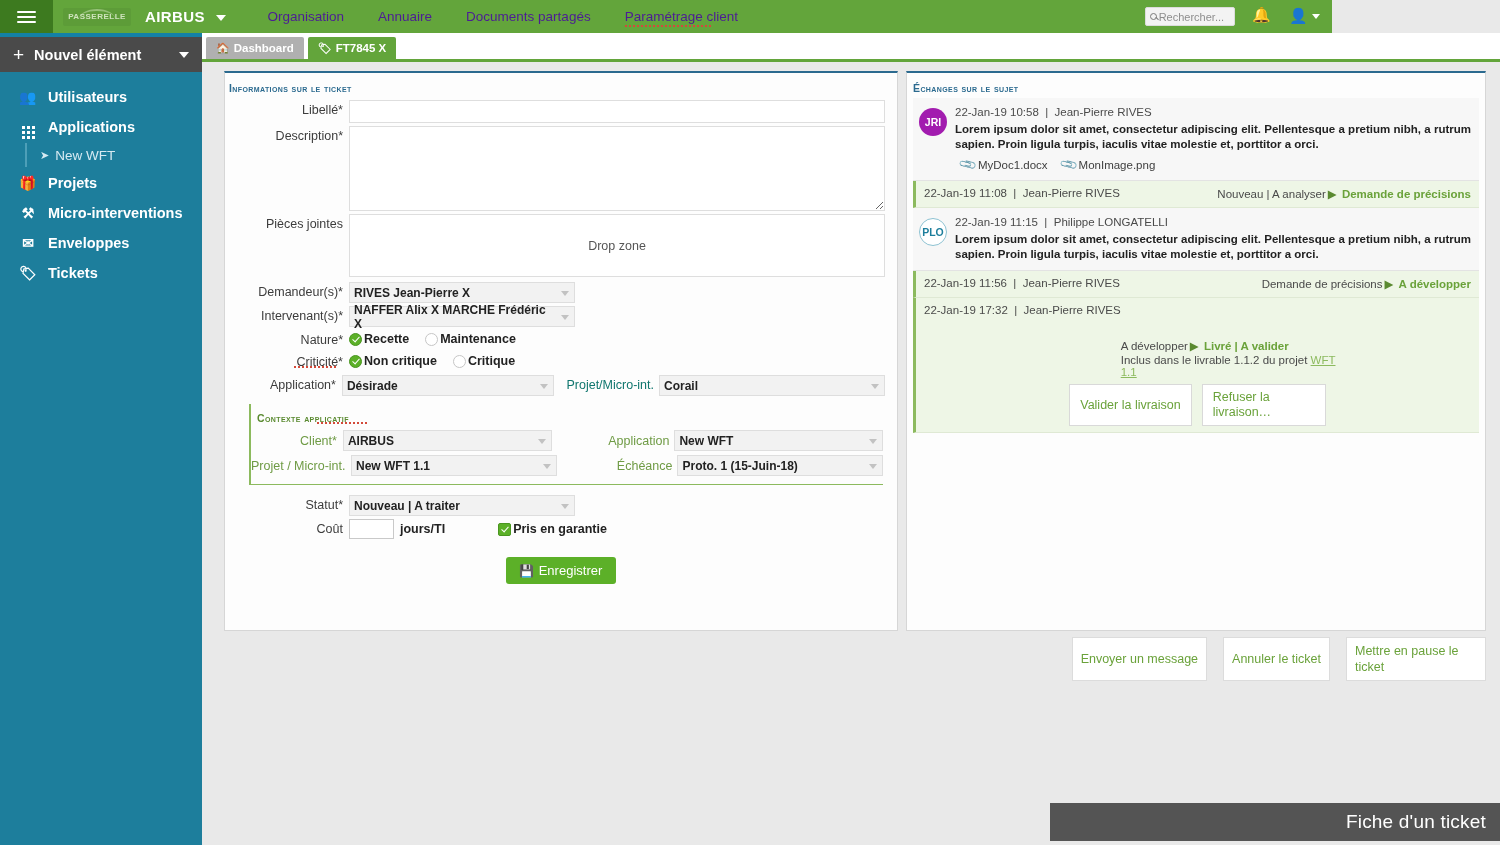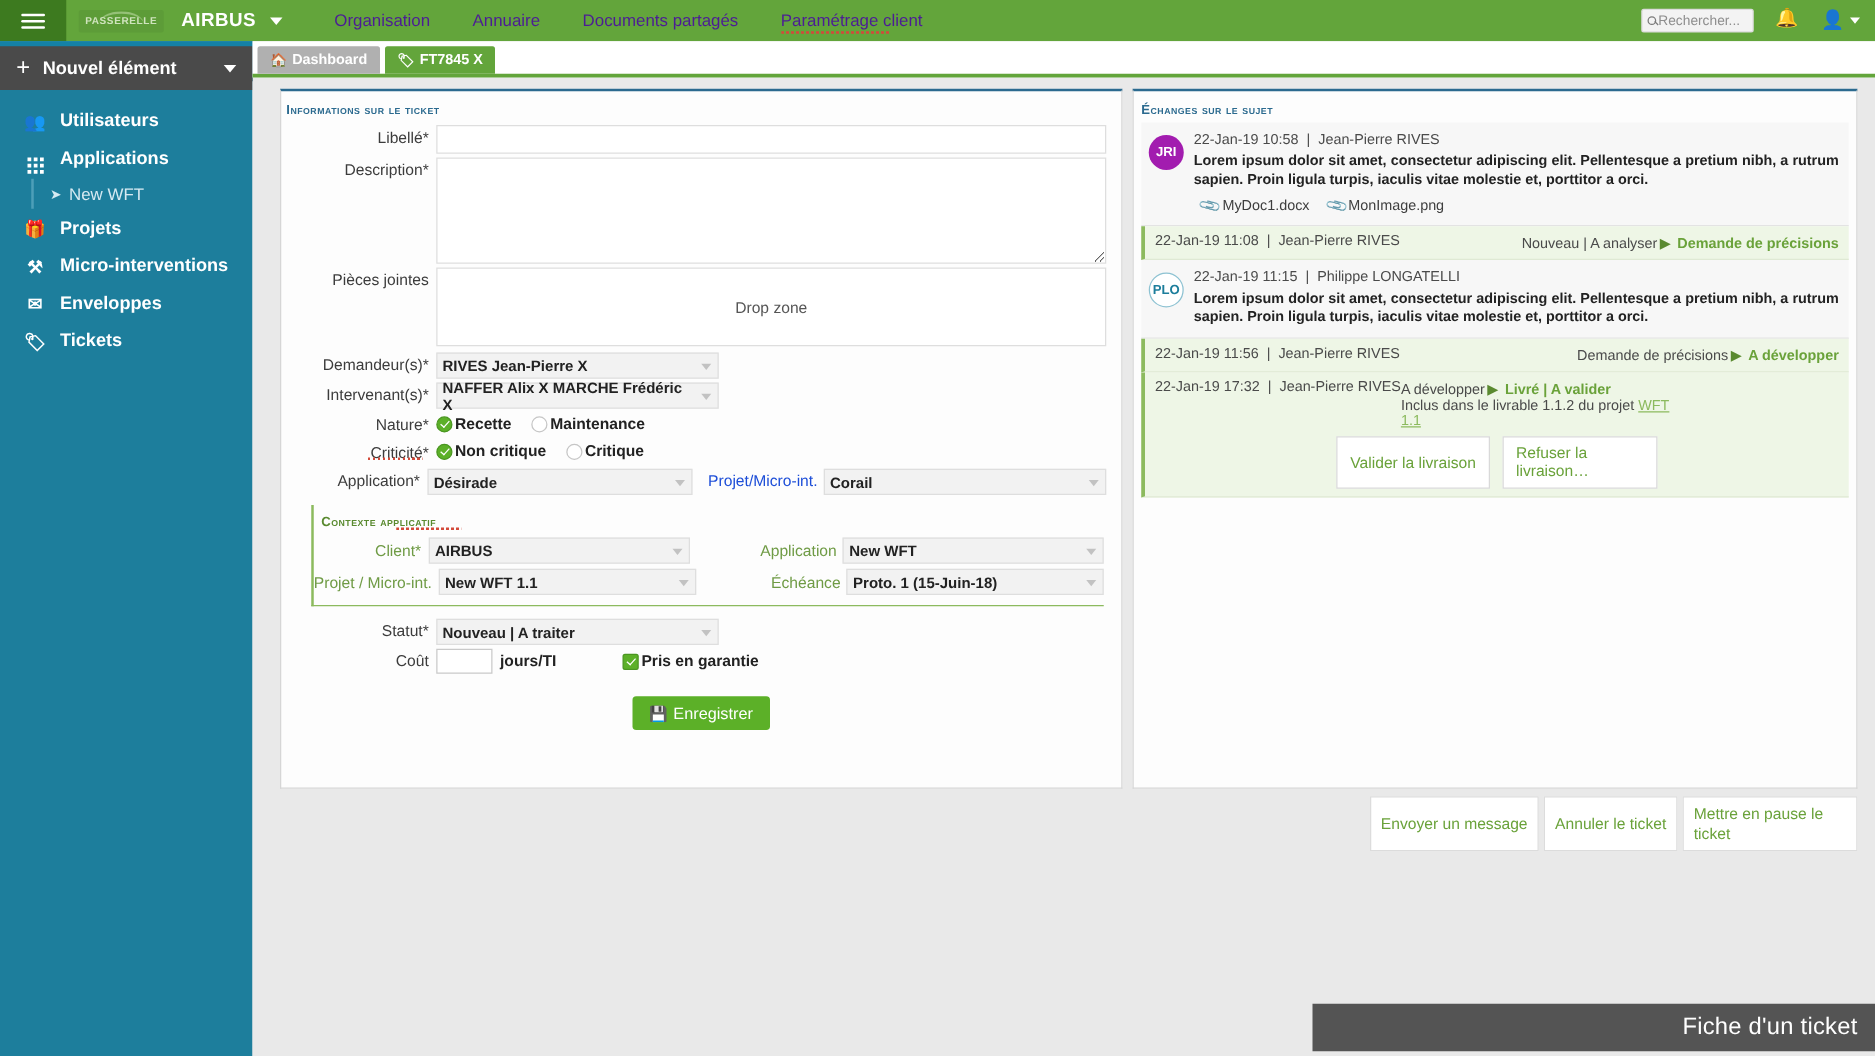--- a/index.html
+++ b/index.html
@@ -7,21 +7,21 @@
     margin: 0; padding: 0;
     width: 1500px; height: 845px;
     background: #e9e9e9;
     font-family: "Liberation Sans", sans-serif;
     overflow: hidden;
   }
   .app { position: relative; width: 1500px; height: 845px; }
 
   
   .topbar {
-    position: absolute; top: 0; left: 0; width: 1500px; height: 33px;
+    position: absolute; top: 0; left: 0; width: 1332px; height: 33px;
     background: #63a53b; display: flex; align-items: center;
   }
   .hamburger-block {
     width: 53px; height: 33px; background: #3d7a1f;
     display: flex; align-items: center; justify-content: center; cursor: pointer;
   }
   .hamburger-block .bars { width: 19px; }
   .hamburger-block .bars span {
     display: block; height: 2px; background: #fff; margin: 3px 0; border-radius: 1px;
   }
@@ -214,21 +214,21 @@
   .radio.checked .dot:after {
     content: ""; position: absolute; left: 4px; top: 1.5px;
     width: 3px; height: 6px; border: solid #fff; border-width: 0 1.6px 1.6px 0;
     transform: rotate(42deg);
   }
   .two-col { display: flex; }
   .two-col .col-right {
     display: flex; align-items: flex-start; margin-left: 12px;
   }
   .two-col .col-right .flabel2 {
-    font-size: 12.5px; color: #1d4ed8; padding-top: 3px; padding-right: 5px;
+    font-size: 12.5px; color: #0f766e; padding-top: 3px; padding-right: 5px;
     white-space: nowrap; text-align: right;
   }
 
   
   .context-box {
     border: 1px solid #8cba5e; border-right: none; border-top: none;
     border-left: 2px solid #8cba5e;
     margin: 8px 0 10px 12px; padding: 4px 0 8px 0; width: 634px; position: relative;
   }
   .context-box .ctx-title {
@@ -316,21 +316,21 @@
   .btn-outline {
     background: #fff; border: 1px solid #d9d9d9; color: #6aa23a;
     font-size: 12.5px; padding: 5px 10px; cursor: pointer;
     font-family: "Liberation Sans", sans-serif; line-height: 15px;
   }
   .btn-outline.w2 { width: 124px; text-align: left; }
 
   
   .bottom-bar {
     position: absolute; left: 704px; top: 572px; width: 580px;
-    display: flex; justify-content: flex-end; gap: 4px;
+    display: flex; justify-content: flex-end; gap: 16px;
   }
   .btn-bottom {
     background: #fff; border: 1px solid #dcdcdc; color: #6aa23a;
     font-size: 12.5px; padding: 5px 8px; cursor: pointer; line-height: 16px;
     font-family: "Liberation Sans", sans-serif; white-space: nowrap;
   }
   .btn-bottom.wrap { width: 140px; white-space: normal; text-align: left; }
 
   
   .caption {
@@ -671,21 +671,21 @@
         </div>
 
         <div class="msg-green">
           <div style="display:flex;align-items:flex-start;font-size:11.5px;color:#4a4a4a;">
             <div class="sr-left">
               <span>22-Jan-19</span>
               <span>17:32</span>
               &nbsp;|&nbsp;
               <span>Jean-Pierre RIVES</span>
             </div>
-            <div class="sr-right" style="width:232px;">
+            <div class="sr-right" style="width:232px;margin-top:35px;">
               <div>
                 <span class="status-from">A développer</span><span class="status-arrow">▶</span>
                 <span class="status-to">Livré | A valider</span>
               </div>
               <div class="deliverable">
                 <span>Inclus dans le livrable 1.1.2 du projet </span><span class="lnk">WFT 1.1</span>
               </div>
             </div>
           </div>
           <div class="action-btns">

